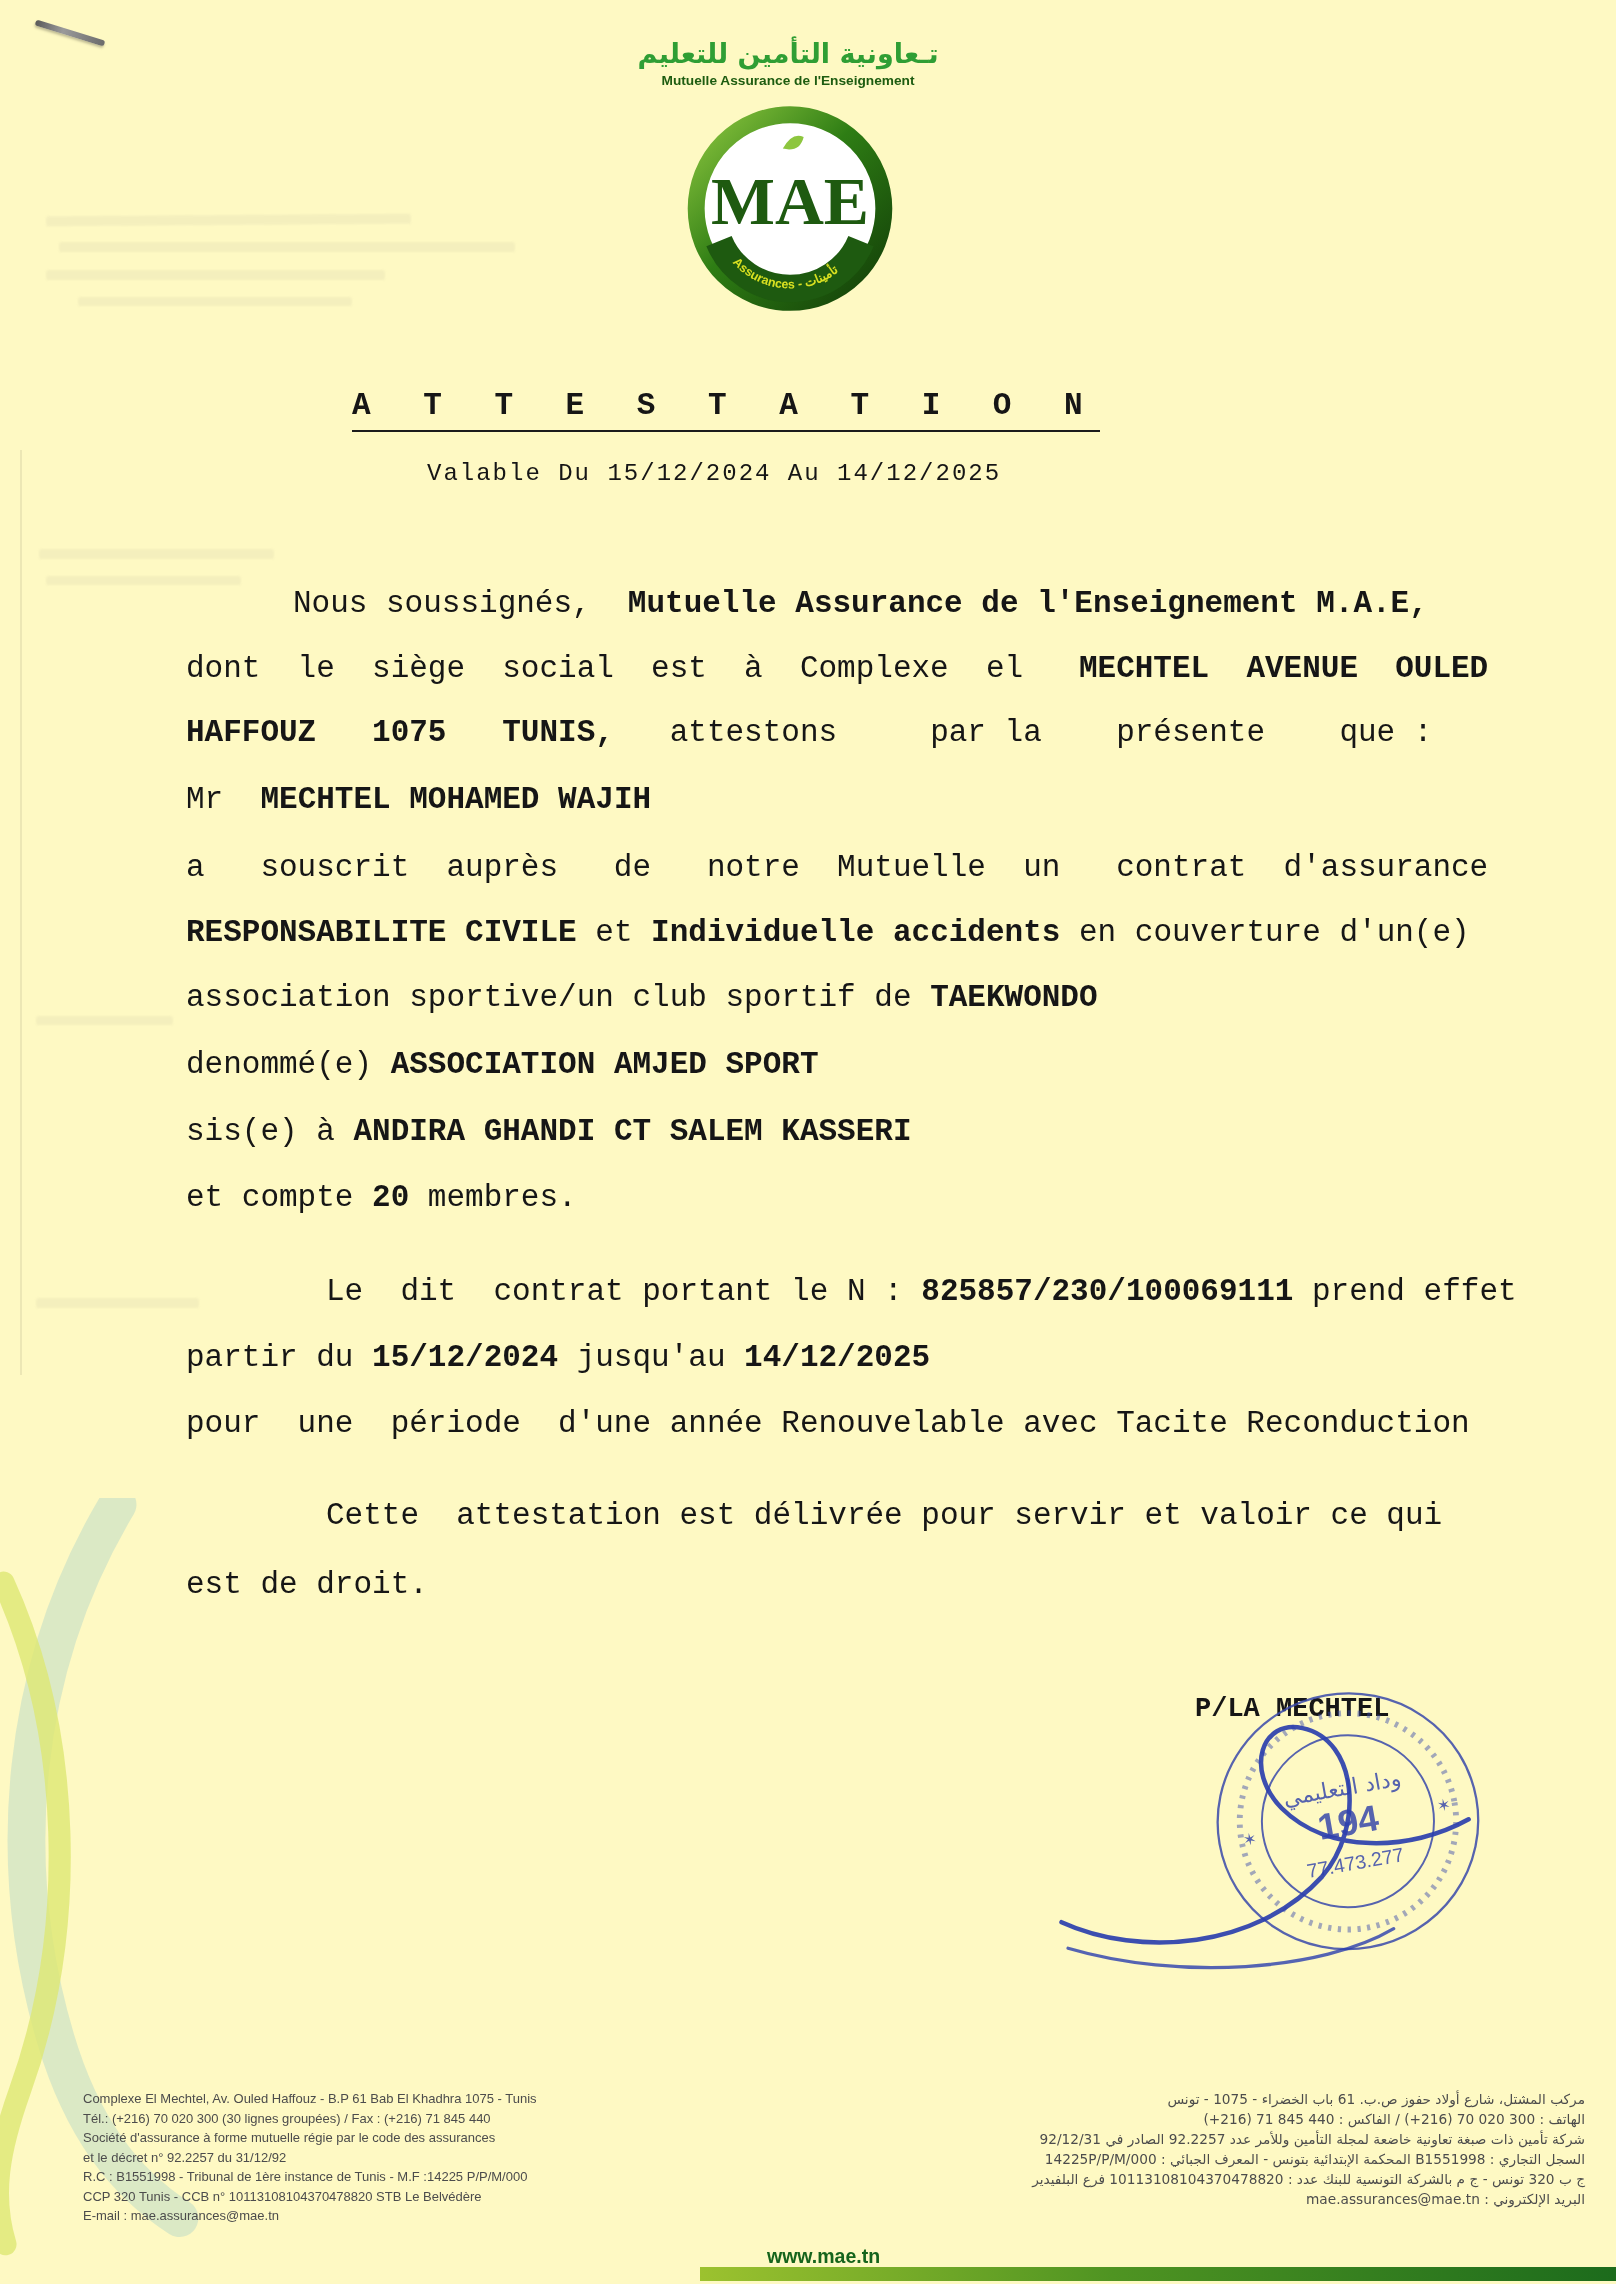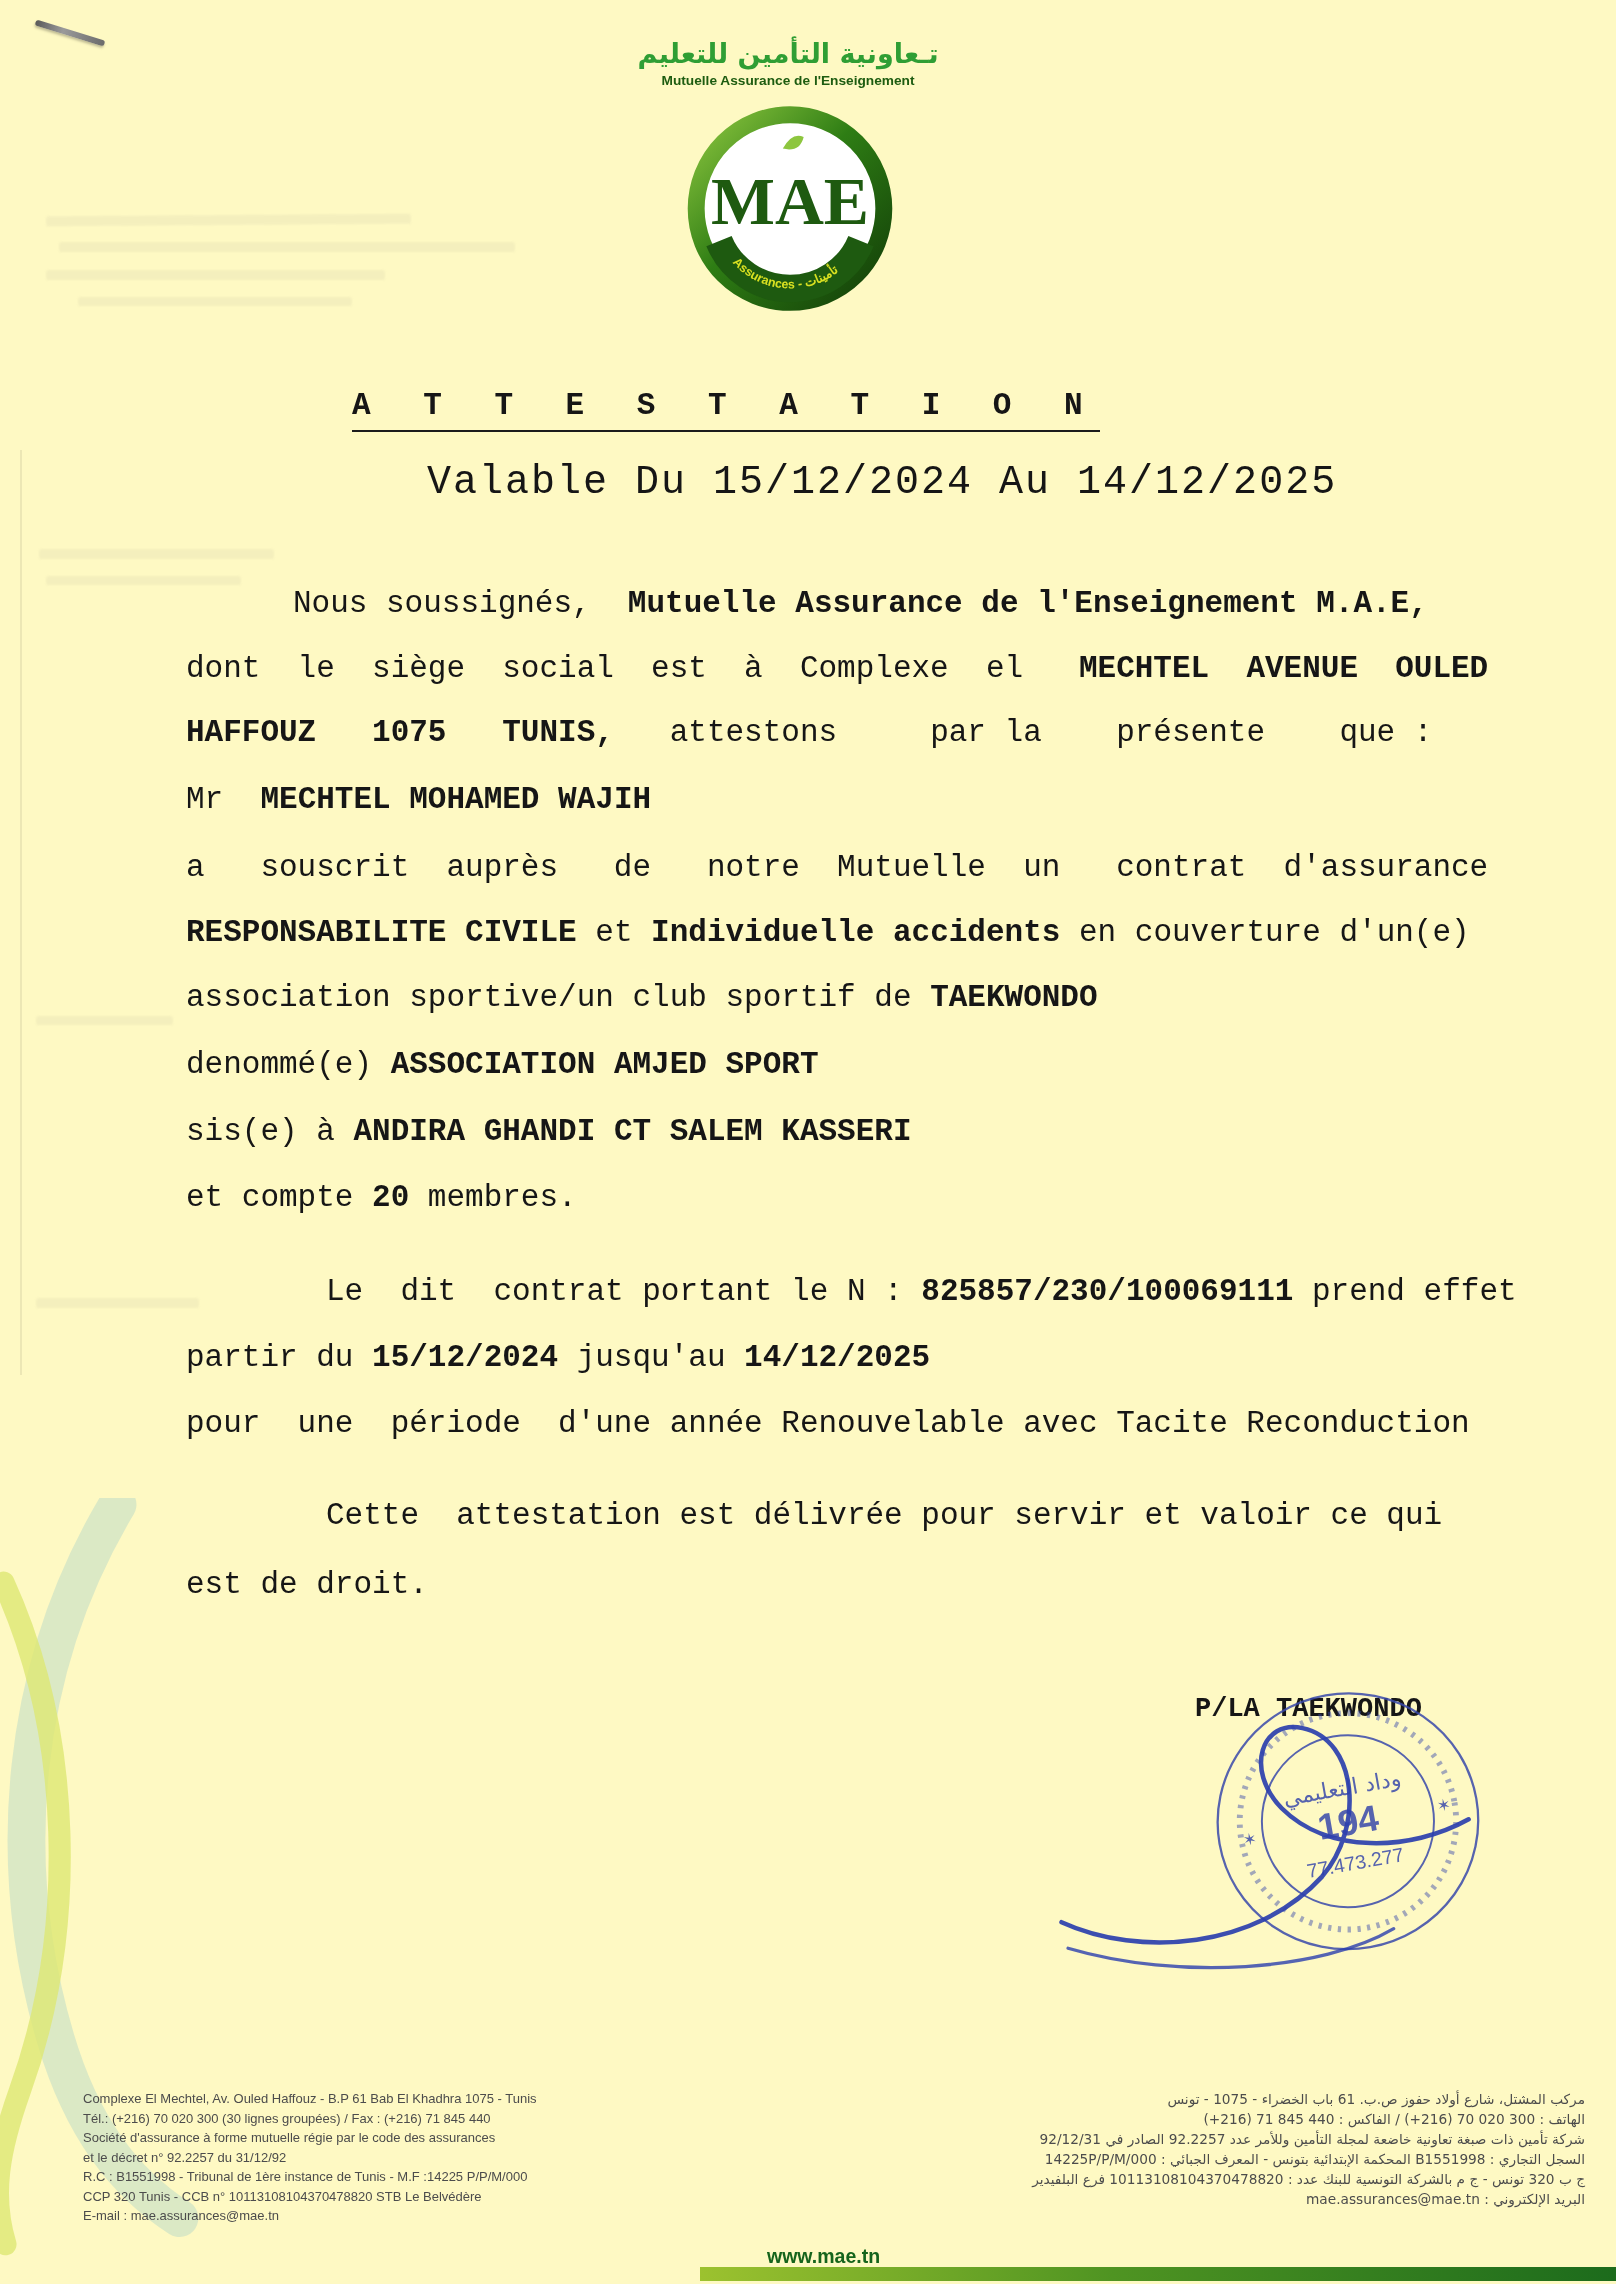--- a/index.html
+++ b/index.html
@@ -20,21 +20,21 @@
 
   
   .brand { position:absolute; left:560px; top:38px; width:456px; text-align:center; }
   .brand-ar { font-family:"DejaVu Sans",sans-serif; font-weight:bold; font-size:27px; color:#2f9e34; letter-spacing:1.3px; }
   .brand-sub { font-family:"Liberation Sans",sans-serif; font-weight:bold; font-size:13.7px; color:#1d5c10; margin-top:3.9px; }
   .logo { position:absolute; left:685px; top:103px; }
 
   
   .doc-title { position:absolute; left:352px; top:388px; font-size:31px; font-weight:bold;
     letter-spacing:17px; white-space:pre; border-bottom:2.6px solid #1c1c1c; padding-bottom:6.5px; }
-  .validity { position:absolute; left:427px; top:460px; font-size:40px; letter-spacing:2px; white-space:pre; }
+  .validity { position:absolute; left:427px; top:460px; font-size:24px; letter-spacing:2px; white-space:pre; }
 
   
   .line { position:absolute; left:186px; font-size:31px; white-space:pre; }
   .b { font-weight:bold; }
   .indent1 { left:293px; }
   .indent2 { left:326px; }
 
   .sig-label { position:absolute; left:1195px; top:1694px; font-size:27px; font-weight:bold; white-space:pre; }
 
   .stamp-wrap { position:absolute; left:1166px; top:1655px; opacity:.85; }
@@ -105,21 +105,21 @@
   <div class="line" style="top:980px"><span>association sportive/un club sportif de </span><span class="b">TAEKWONDO</span></div>
   <div class="line" style="top:1047px"><span>denommé(e) </span><span class="b">ASSOCIATION AMJED SPORT</span></div>
   <div class="line" style="top:1114px"><span>sis(e) à </span><span class="b">ANDIRA GHANDI CT SALEM KASSERI</span></div>
   <div class="line" style="top:1180px"><span>et compte </span><span class="b">20</span><span> membres.</span></div>
   <div class="line indent2" style="top:1274px"><span>Le  dit  contrat portant le N : </span><span class="b">825857/230/100069111</span><span> prend effet</span></div>
   <div class="line" style="top:1340px"><span>partir du </span><span class="b">15/12/2024</span><span> jusqu'au </span><span class="b">14/12/2025</span></div>
   <div class="line" style="top:1406px"><span>pour  une  période  d'une année Renouvelable avec Tacite Reconduction</span></div>
   <div class="line indent2" style="top:1498px"><span>Cette  attestation est délivrée pour servir et valoir ce qui</span></div>
   <div class="line" style="top:1567px"><span>est de droit.</span></div>
 
-  <div class="sig-label">P/LA TAEKWONDO</div>
+  <div class="sig-label">P/LA MECHTEL</div>
 
   <div class="stamp-wrap">
     <svg width="365" height="339" viewBox="0 0 560 520">
       <g transform="rotate(-10 280 260)" stroke="#3949ab" fill="none">
         <ellipse cx="280" cy="255" rx="200" ry="196" stroke-width="3.5"></ellipse>
         <circle cx="280" cy="255" r="166" stroke-width="9" stroke-dasharray="5 10" opacity=".55"></circle>
         <circle cx="280" cy="255" r="132" stroke-width="3"></circle>
         <text x="118" y="265" font-size="30" fill="#3949ab" stroke="none">✶</text>
         <text x="420" y="265" font-size="30" fill="#3949ab" stroke="none">✶</text>
       </g>

